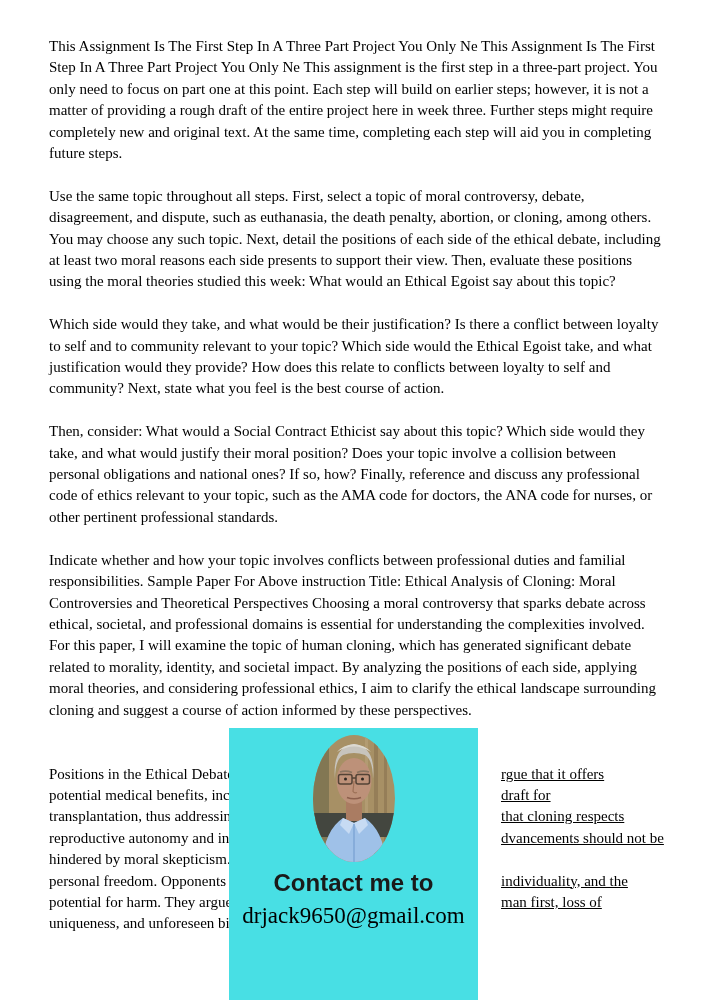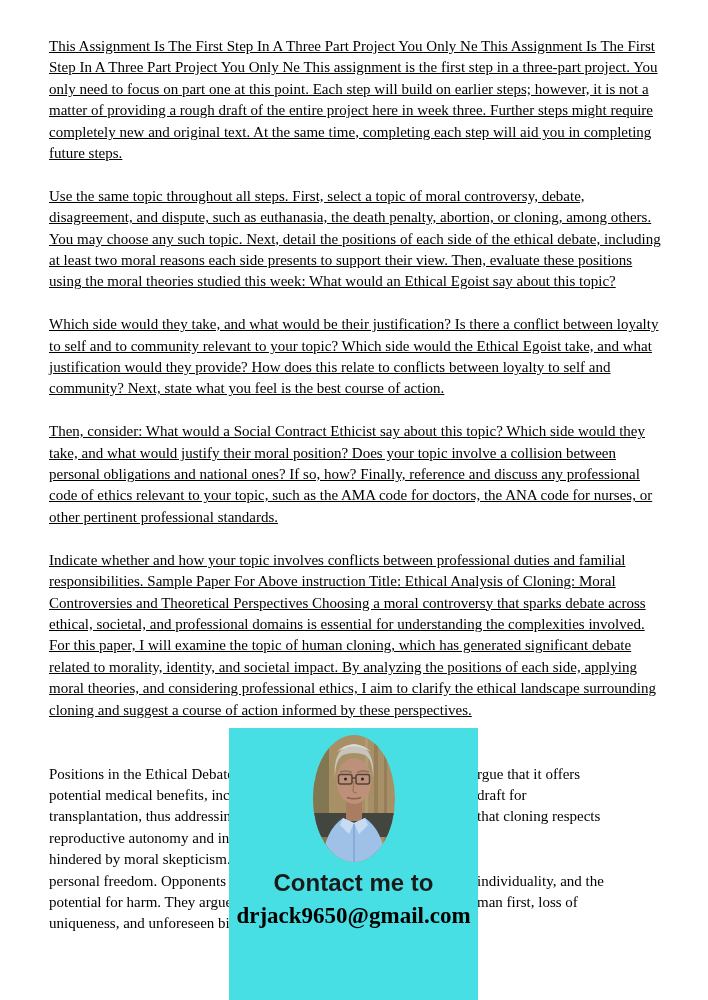--- a/index.html
+++ b/index.html
@@ -11,35 +11,35 @@
     font-family: "Liberation Serif", serif;
   }
   .page {
     position: absolute;
     left: 49px; top: 36px;
     width: 613px;
     font-size: 15px;
     line-height: 21.4px;
     color: #000000;
   }
-  .para { margin: 0 0 21.4px 0; text-decoration: underline; }
+  .para { margin: 0 0 21.4px 0; }
   .occluded-para {
     position: absolute;
     top: 727.6px; left: 0;
     width: 613px;
     margin: 0;
   }
   .occ-line {
     position: relative;
     height: 21.4px;
     white-space: nowrap;
   }
   .frag-right {
     position: absolute;
-    left: 428px; top: 0;
+    left: 452px; top: 0; text-decoration: underline;
   }
   .promo {
     position: absolute;
     left: 229px; top: 728px;
     width: 249px; height: 312px;
     background: #48dfe4;
     z-index: 5;
     display: flex;
     flex-direction: column;
     align-items: center;
@@ -57,21 +57,21 @@
     margin-top: 5px;
     font-family: "Liberation Sans", sans-serif;
     font-weight: bold;
     font-size: 24px;
     line-height: 31px;
     color: #1a1a1a;
   }
   .email {
     margin-top: 4px;
     font-family: "Liberation Serif", serif;
-    font-weight: bold;
+    font-weight: normal;
     font-size: 23px;
     line-height: 27px;
     color: #000000;
   }
 </style>
 </head>
 <body>
 
 <div class="page">
   <p class="para">This Assignment Is The First Step In A Three Part Project You Only Ne This Assignment Is The First Step In A Three Part Project You Only Ne This assignment is the first step in a three-part project. You only need to focus on part one at this point. Each step will build on earlier steps; however, it is not a matter of providing a rough draft of the entire project here in week three. Further steps might require completely new and original text. At the same time, completing each step will aid you in completing future steps.</p>
@@ -88,20 +88,21 @@
     <div class="occ-line">
       <span>potential medical benefits, inclu</span>
       <span class="frag-right">draft for</span>
     </div>
     <div class="occ-line">
       <span>transplantation, thus addressing</span>
       <span class="frag-right">that cloning respects</span>
     </div>
     <div class="occ-line">
       <span>reproductive autonomy and indi</span>
+      <span class="frag-right">dvancements should not be</span>
     </div>
     <div class="occ-line">
       <span>hindered by moral skepticism. T</span>
     </div>
     <div class="occ-line">
       <span>personal freedom. Opponents of</span>
       <span class="frag-right">individuality, and the</span>
     </div>
     <div class="occ-line">
       <span>potential for harm. They argue t</span>

